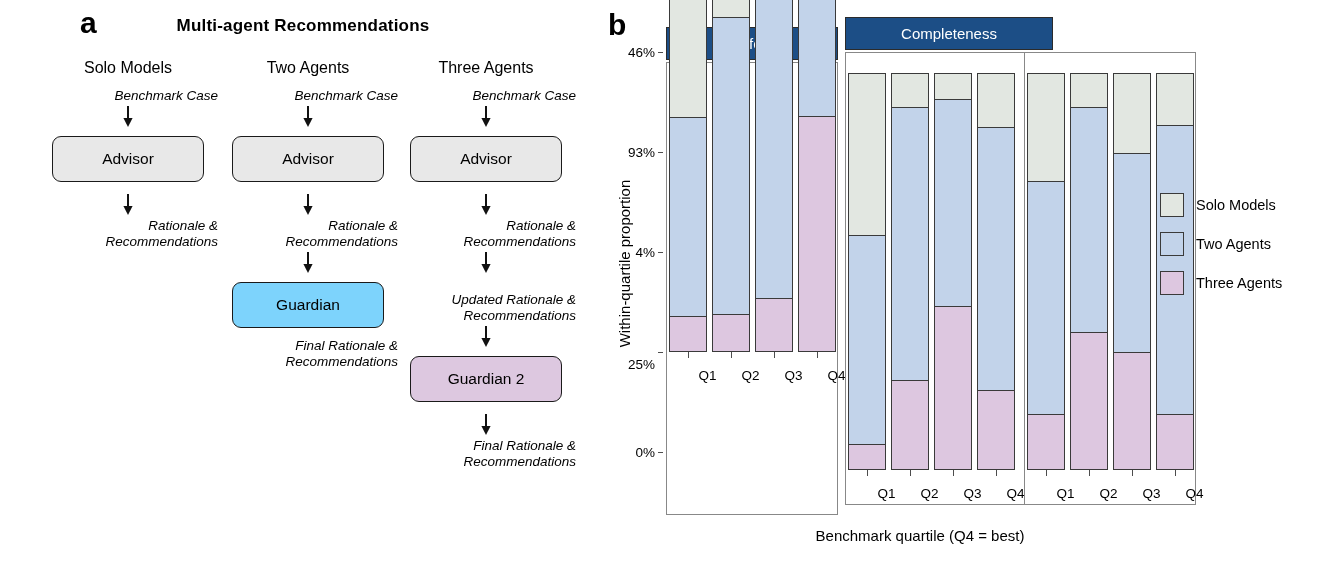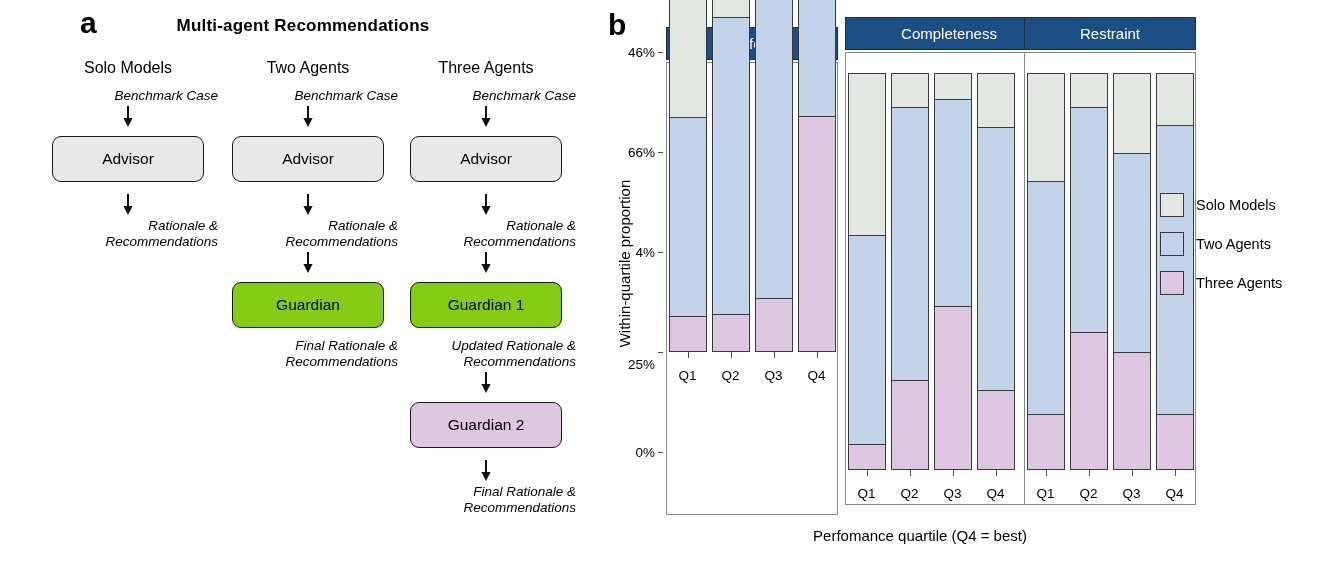--- a/index.html
+++ b/index.html
@@ -30,21 +30,21 @@
   .arrow{
     width:100%;height:26px;display:flex;align-items:center;justify-content:center;
   }
   .arrow svg{display:block;}
   .node{
     margin:0 auto;width:152px;height:46px;border:1.6px solid #1a1a1a;
     border-radius:9px;display:flex;align-items:center;justify-content:center;
     font-size:15.5px;box-sizing:border-box;
   }
   .node.grey{background:#e8e8e8;}
-  .node.blue{background:#84cc16;text-align:center;}
+  .node.blue{background:#7dd3fc;text-align:center;}
   .node.purple{background:#ddc8e0;}
   .gap6{height:6px;}
   .gap10{height:10px;}
 
   
   #panel-b{position:absolute;left:600px;top:0;width:744px;height:566px;}
   #b-letter{left:608px;top:10px;}
 
   .ylab{
     position:absolute;left:-96px;top:255px;width:240px;text-align:center;
@@ -72,21 +72,21 @@
     position:absolute;left:0;top:35px;height:453px;width:100%;
     border:1px solid #888;box-sizing:border-box;background:#fff;
   }
   .bar{
     position:absolute;bottom:35px;width:30px;
     display:flex;flex-direction:column-reverse;
   }
   .seg{border:1.3px solid #3a3a3a;box-sizing:border-box;margin-top:-1.3px;}
   .xtick-mark{position:absolute;bottom:29px;width:1px;height:6px;background:#4d4d4d;}
   .xtick-label{
-    position:absolute;bottom:4px;width:40px;text-align:center;font-size:13.5px;
+    position:absolute;bottom:4px;width:40px;text-align:center;font-size:13.5px;padding-left:20px;
   }
 
   .legend{position:absolute;left:560px;top:185px;}
   .legend-row{display:flex;align-items:center;height:39px;}
   .legend-key{
     width:24px;height:24px;border:1.4px solid #3a3a3a;box-sizing:border-box;
     margin-right:12px;
   }
   .legend-text{font-size:14.5px;white-space:nowrap;}
 </style>
@@ -184,21 +184,20 @@
           <div>Rationale &amp;</div>
           <div>Recommendations</div>
         </div>
         <div class="arrow">
           <svg width="12" height="24" viewBox="0 0 12 24">
             <line x1="6" y1="1" x2="6" y2="16" stroke="#111" stroke-width="2"></line>
             <polygon points="6,22 1.4,13 10.6,13" fill="#111"></polygon>
           </svg>
         </div>
         <div class="gap6"></div>
-        <div class="node blue">Guardian 1</div>
         <div class="gap10"></div>
         <div class="flow-text">
           <div>Updated Rationale &amp;</div>
           <div>Recommendations</div>
         </div>
         <div class="arrow">
           <svg width="12" height="24" viewBox="0 0 12 24">
             <line x1="6" y1="1" x2="6" y2="16" stroke="#111" stroke-width="2"></line>
             <polygon points="6,22 1.4,13 10.6,13" fill="#111"></polygon>
           </svg>
@@ -217,30 +216,30 @@
           <div>Recommendations</div>
         </div>
       </div>
     </div>
 </div>
 
 <div id="panel-b">
   <div class="panel-letter" id="b-letter" style="left:8px;top:10px;">b</div>
 
   <div class="ylab">Within-quartile proportion</div>
-  <div class="xlab">Perfomance quartile (Q4 = best)</div>
+  <div class="xlab">Benchmark quartile (Q4 = best)</div>
 
   <div class="ytick-group" id="y-axis">
       <div class="ytick-label" style="top: 452px; left: -5px;">0%</div>
       <div class="ytick-mark" style="top: 452px; left: 58px;"></div>
       <div class="ytick-label" style="top: 364px; left: -5px;">25%</div>
       <div class="ytick-mark" style="top: 352px; left: 58px;"></div>
       <div class="ytick-label" style="top: 252px; left: -5px;">4%</div>
       <div class="ytick-mark" style="top: 252px; left: 58px;"></div>
-      <div class="ytick-label" style="top: 152px; left: -5px;">66%</div>
+      <div class="ytick-label" style="top: 152px; left: -5px;">93%</div>
       <div class="ytick-mark" style="top: 152px; left: 58px;"></div>
       <div class="ytick-label" style="top: 52px; left: -5px;">46%</div>
       <div class="ytick-mark" style="top: 52px; left: 58px;"></div>
     </div>
   <div id="facets">
       <div class="facet" style="left: 66px; width: 172px; height: 360px; margin-top: 10px;">
         <div class="facet-strip">Safety</div>
         <div class="facet-plot"></div>
         <div class="bar" style="left: 2.5px; width: 38px;">
           <div class="seg" style="height: 36px; background: rgb(221, 199, 224);"></div>
@@ -297,21 +296,20 @@
         <div class="xtick-label" style="left: 87.5px;">Q3</div>
         <div class="bar" style="left: 131.5px; width: 38px;">
           <div class="seg" style="height: 80px; background: rgb(221, 199, 224);"></div>
           <div class="seg" style="height: 264px; background: rgb(194, 211, 234);"></div>
           <div class="seg" style="height: 56px; background: rgb(226, 231, 225);"></div>
         </div>
         <div class="xtick-mark" style="left: 150.5px;"></div>
         <div class="xtick-label" style="left: 130.5px;">Q4</div>
       </div>
       <div class="facet" style="left: 424px; width: 172px; height: 488px;">
-        <div class="facet-strip">Restraint</div>
         <div class="facet-plot"></div>
         <div class="bar" style="left: 2.5px; width: 38px;">
           <div class="seg" style="height: 56px; background: rgb(221, 199, 224);"></div>
           <div class="seg" style="height: 234px; background: rgb(194, 211, 234);"></div>
           <div class="seg" style="height: 110px; background: rgb(226, 231, 225);"></div>
         </div>
         <div class="xtick-mark" style="left: 21.5px;"></div>
         <div class="xtick-label" style="left: 1.5px;">Q1</div>
         <div class="bar" style="left: 45.5px; width: 38px;">
           <div class="seg" style="height: 138px; background: rgb(221, 199, 224);"></div>

